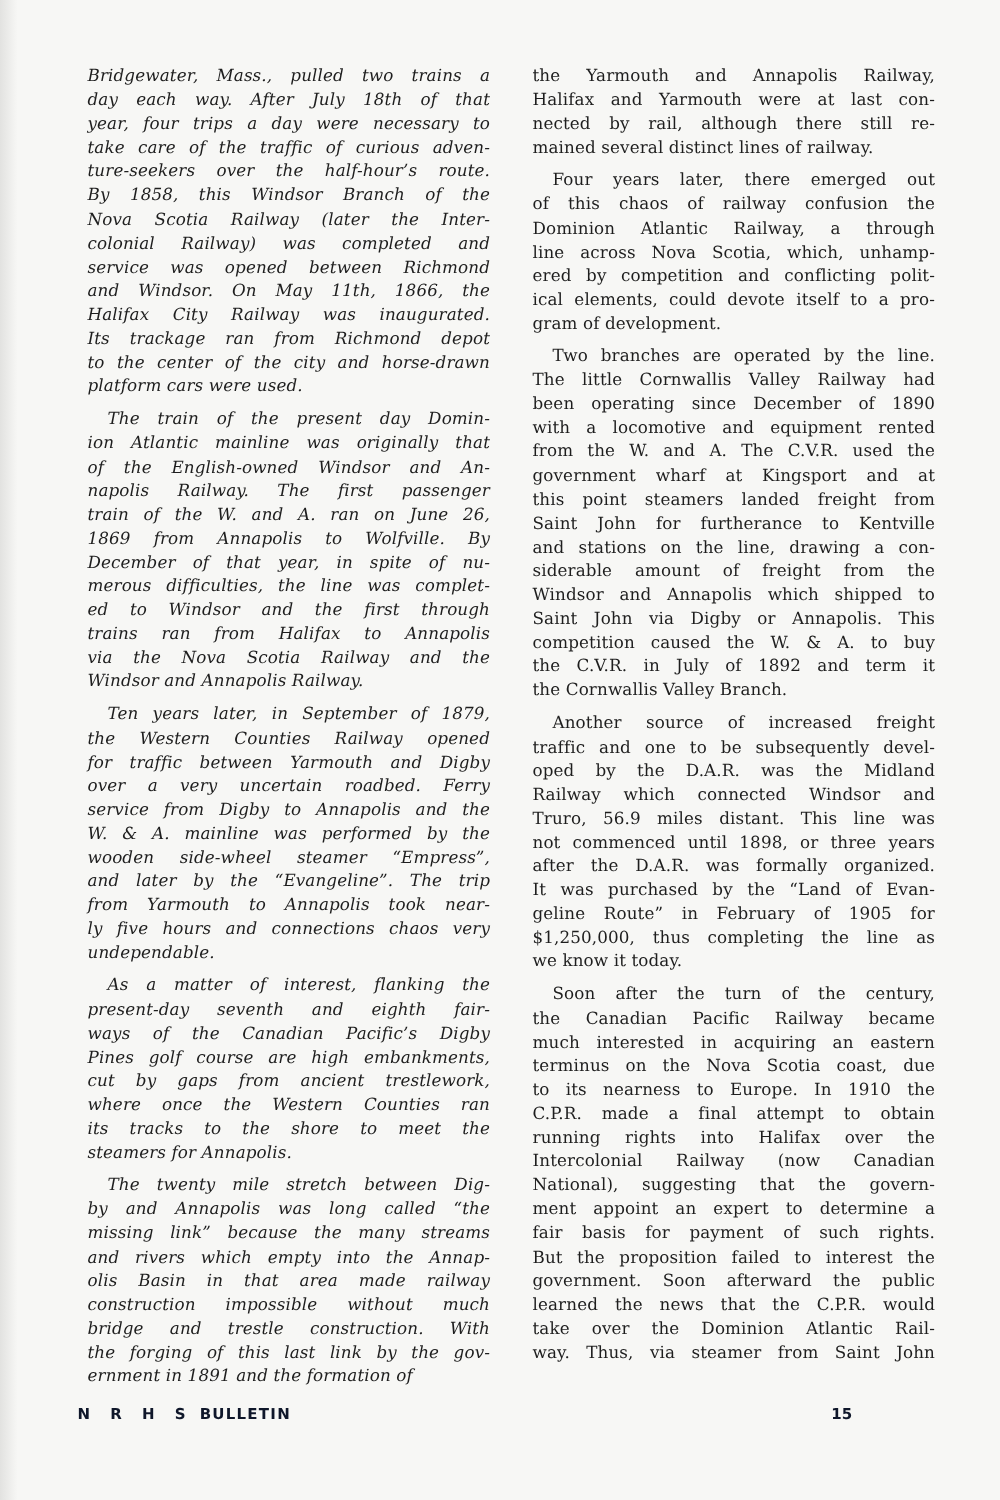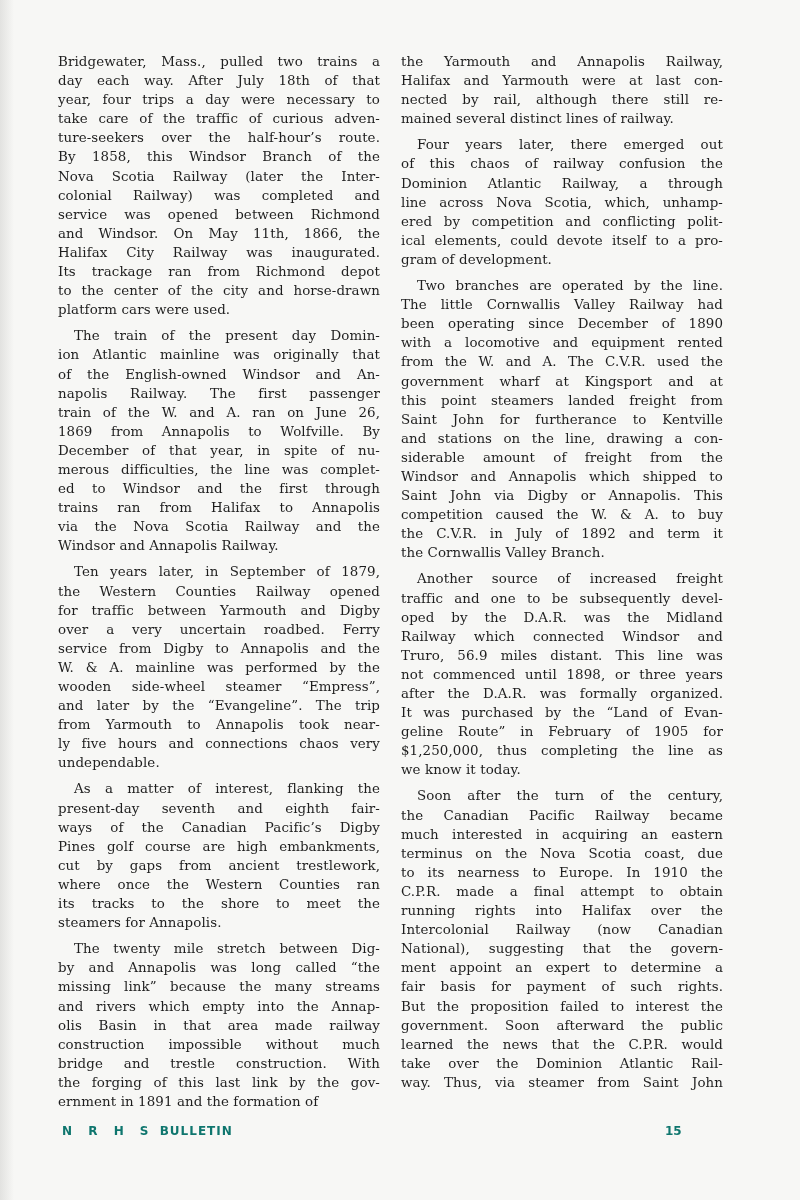--- a/index.html
+++ b/index.html
@@ -12,34 +12,34 @@
   }
   .edge-shadow {
     position: absolute; left: 0; top: 0; width: 14px; height: 1200px;
     background: linear-gradient(to right, #e2e2e0, #f7f7f5);
   }
   .column {
     position: absolute; top: 52px; width: 322px;
     font-size: 13.4px; line-height: 19.1px;
     letter-spacing: 0.1px;
   }
-  .col-left { left: 58px; }
-  .col-right { left: 401px; }
+  .col-left { left: 70px; font-style: italic; }
+  .col-right { left: 426px; }
   .para { margin: 0 0 7px 0; }
   .line {
     display: block; white-space: nowrap;
     text-align: justify; text-align-last: justify;
     height: 19.1px; overflow: visible;
   }
   .line.last { text-align-last: left; }
   .para .line:first-child.indent { padding-left: 16px; }
   .footer {
     position: absolute; top: 1124px;
     font-family: "DejaVu Sans", "Liberation Sans", sans-serif;
-    font-weight: bold; font-size: 12px; color: #0f766e;
+    font-weight: bold; font-size: 12px; color: #0f172a;
   }
   .footer-left { left: 62px; letter-spacing: 1px; }
   .footer-left .spaced { letter-spacing: 6px; }
   .footer-right { left: 665px; }
 </style>
 </head>
 <body>
 
 <div class="edge-shadow"></div>
 

